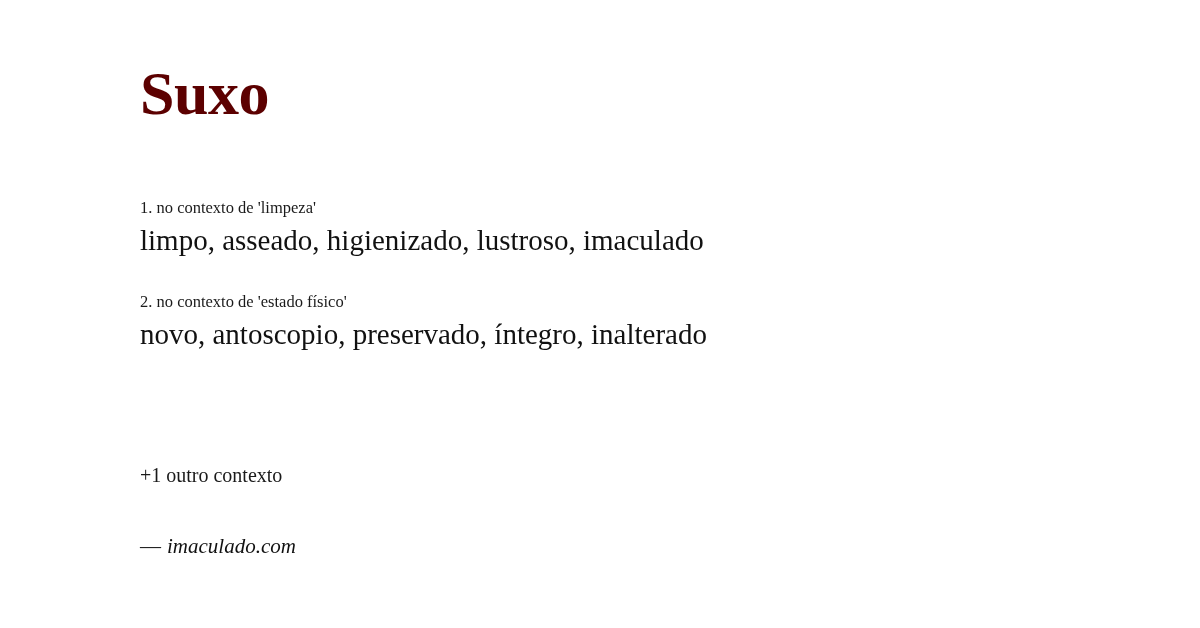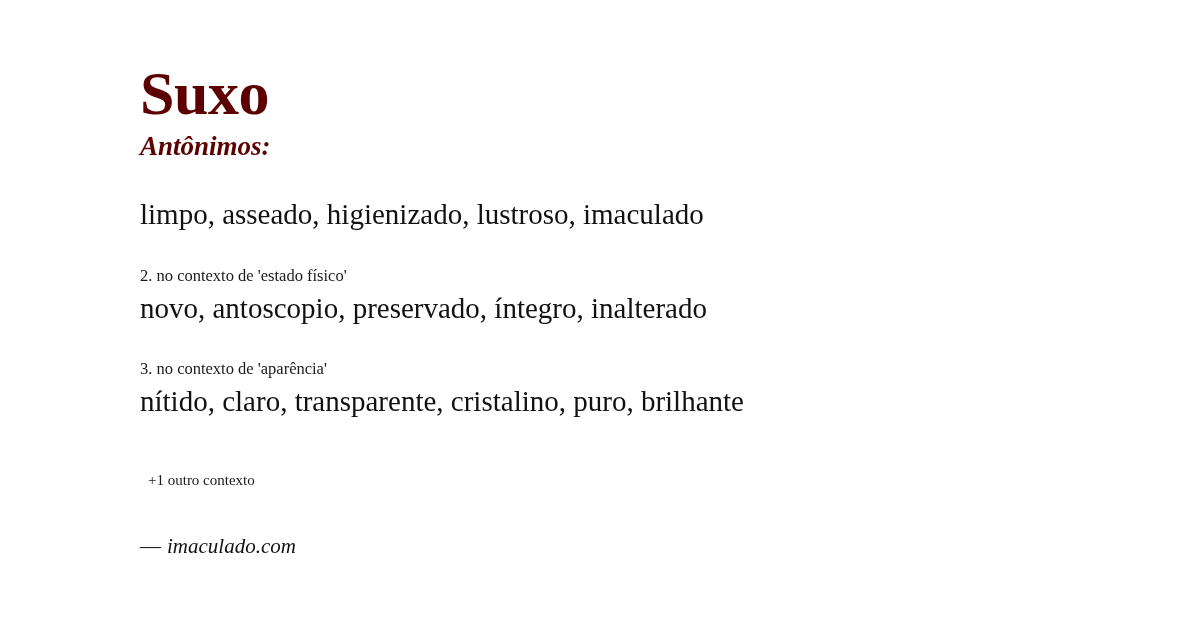--- a/index.html
+++ b/index.html
@@ -71,23 +71,23 @@
     line-height: 1.3;
     color: #111111;
     margin: 0;
     white-space: nowrap;
   }
   .more-note {
     position: absolute;
     left: 140px;
     top: 464px;
     font-family: "Liberation Serif", serif;
-    font-size: 15px;
+    font-size: 20px;
     color: #1a1a1a;
-    margin: 8px;
+    margin: 0;
   }
   .source {
     position: absolute;
     left: 140px;
     top: 534px;
     font-family: "Liberation Serif", serif;
     font-style: italic;
     font-size: 21px;
     color: #111111;
     margin: 0;
@@ -97,37 +97,33 @@
     padding-right: 6px;
   }
 </style>
 </head>
 <body>
 
 <div class="page">
 
   <h1 class="headword">Suxo</h1>
 
-  <h2 class="subtitle">Antônimos:</h2>
 
   <div class="senses">
 
     <div class="sense">
+      <p class="sense-context">1. no contexto de 'limpeza'</p>
       <p class="sense-words">limpo, asseado, higienizado, lustroso, imaculado</p>
     </div>
 
     <div class="sense">
       <p class="sense-context">2. no contexto de 'estado físico'</p>
       <p class="sense-words">novo, antoscopio, preservado, íntegro, inalterado</p>
     </div>
 
-    <div class="sense">
-      <p class="sense-context">3. no contexto de 'aparência'</p>
-      <p class="sense-words">nítido, claro, transparente, cristalino, puro, brilhante</p>
-    </div>
 
   </div>
 
   <p class="more-note">+1 outro contexto</p>
 
   <p class="source">
     <span class="dash">—</span><span>imaculado.com</span>
   </p>
 
 </div>

